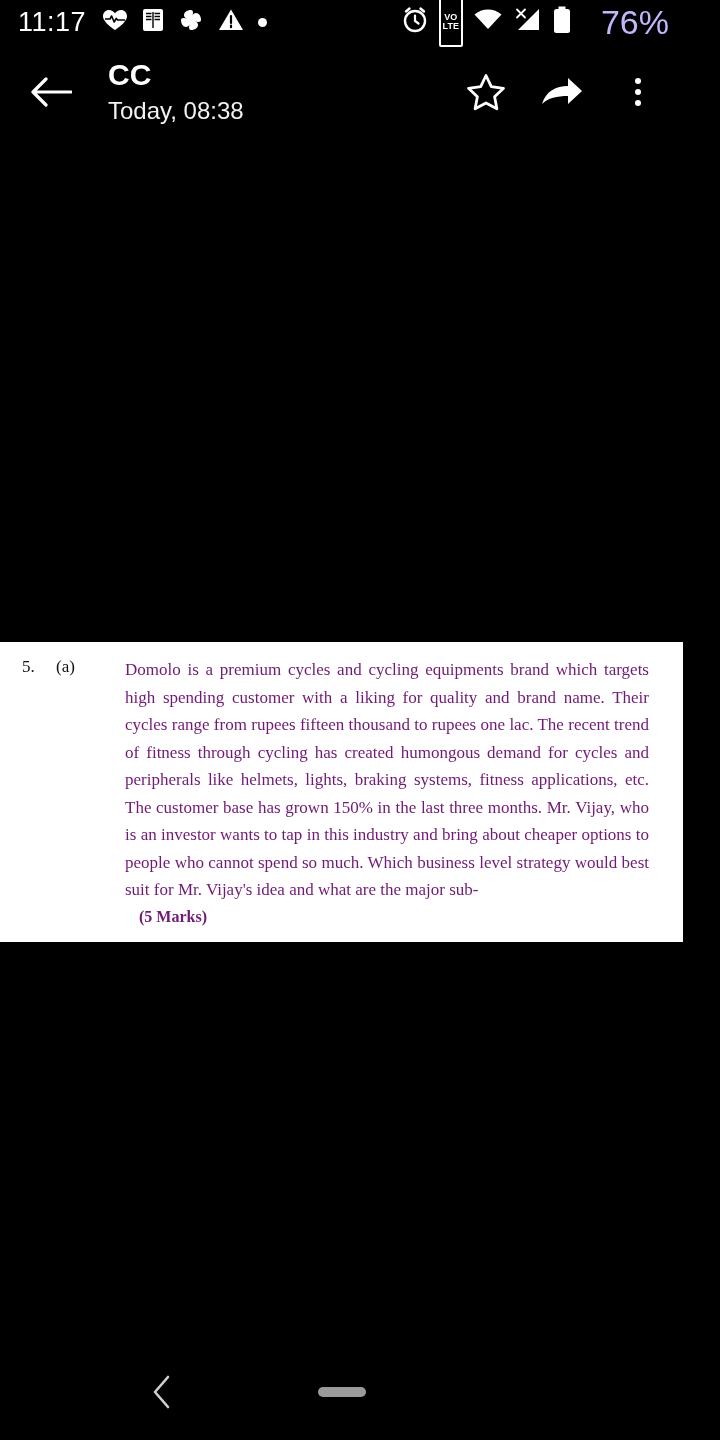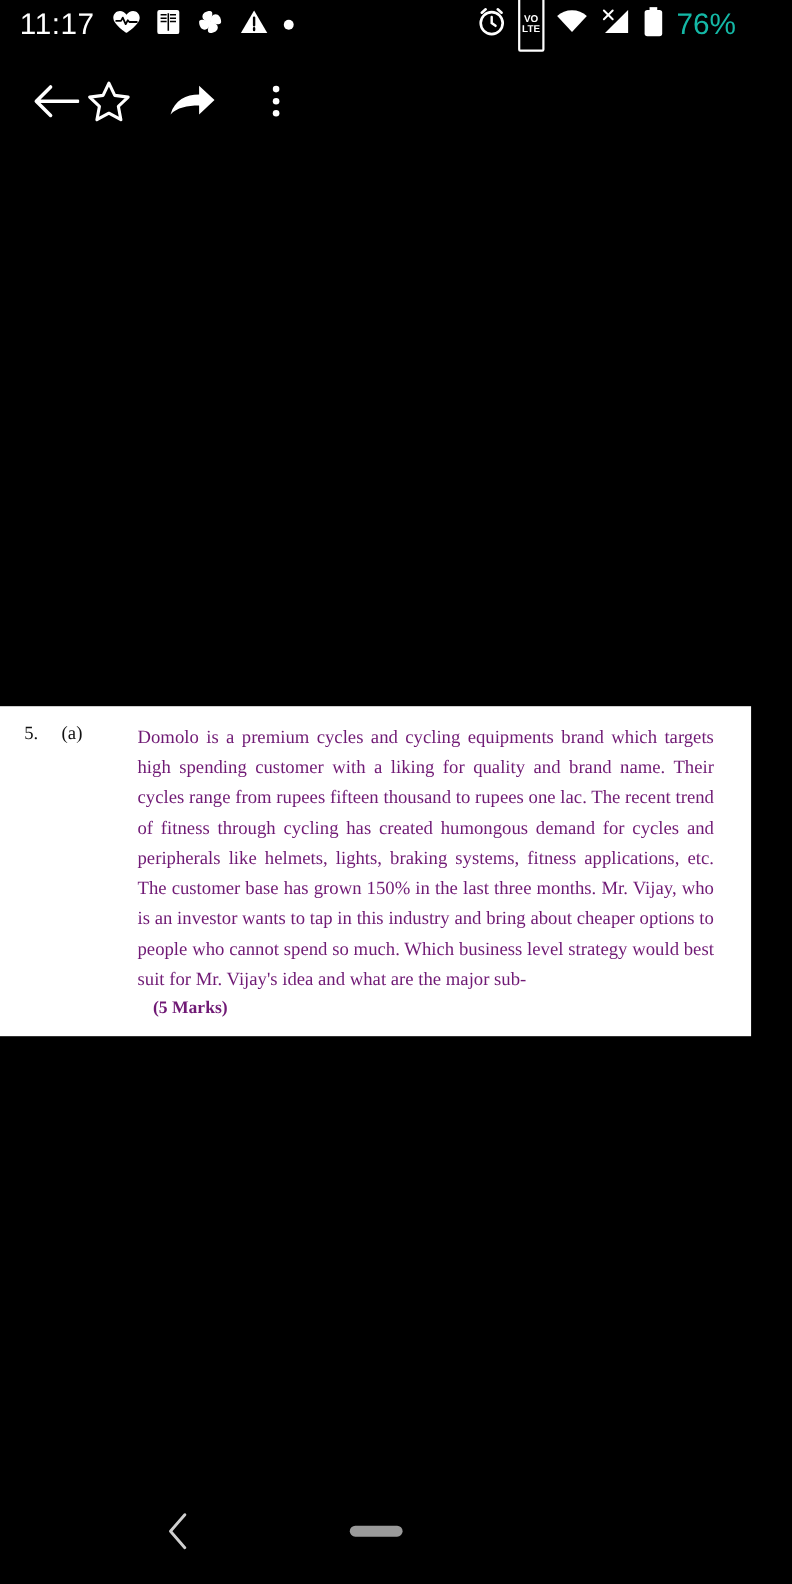--- a/index.html
+++ b/index.html
@@ -55,23 +55,23 @@
     color: #fff;
     font-size: 9px;
     line-height: 9px;
     font-weight: bold;
     text-align: center;
     padding: 14px 2px;
     border-radius: 2px;
     font-family: "Liberation Sans", sans-serif;
   }
   .battery-pct {
-    font-size: 27px;
-    color: #14b8a6;
-    margin-left: 2px;
+    font-size: 34px;
+    color: #c4b5fd;
+    margin-left: 20px;
     line-height: 1;
   }
 
   
   .action-bar {
     height: 96px;
     flex: 0 0 96px;
     display: flex;
     align-items: center;
     padding: 0 22px 0 26px;
@@ -270,20 +270,24 @@
     </span>
   </div>
 
   <div class="action-bar">
     <div class="back-btn">
       <svg width="42" height="34" viewBox="0 0 42 34">
           <path d="M41 17H4M16 4 3 17l13 13" stroke="#fff" stroke-width="3.2" fill="none" stroke-linecap="round" stroke-linejoin="round"></path>
         </svg>
     </div>
 
+    <div class="titles">
+      <span class="title-main">CC</span>
+      <span class="title-sub">Today, 08:38</span>
+    </div>
 
     <div class="bar-actions">
       <div class="bar-btn">
         <svg width="40" height="38" viewBox="0 0 40 38">
             <path d="M20 2.5l5.3 11.2 12.2 1.6-8.9 8.4 2.3 12.1L20 29.9 9.1 35.8l2.3-12.1-8.9-8.4 12.2-1.6z" fill="none" stroke="#fff" stroke-width="2.8" stroke-linejoin="round"></path>
           </svg>
       </div>
       <div class="bar-btn">
         <svg width="44" height="34" viewBox="0 0 44 34">
             <path d="M2 29c4-13 14-18 26-18V3l14 13-14 13v-8C17 21 8 23 2 29z" fill="#fff"></path>

